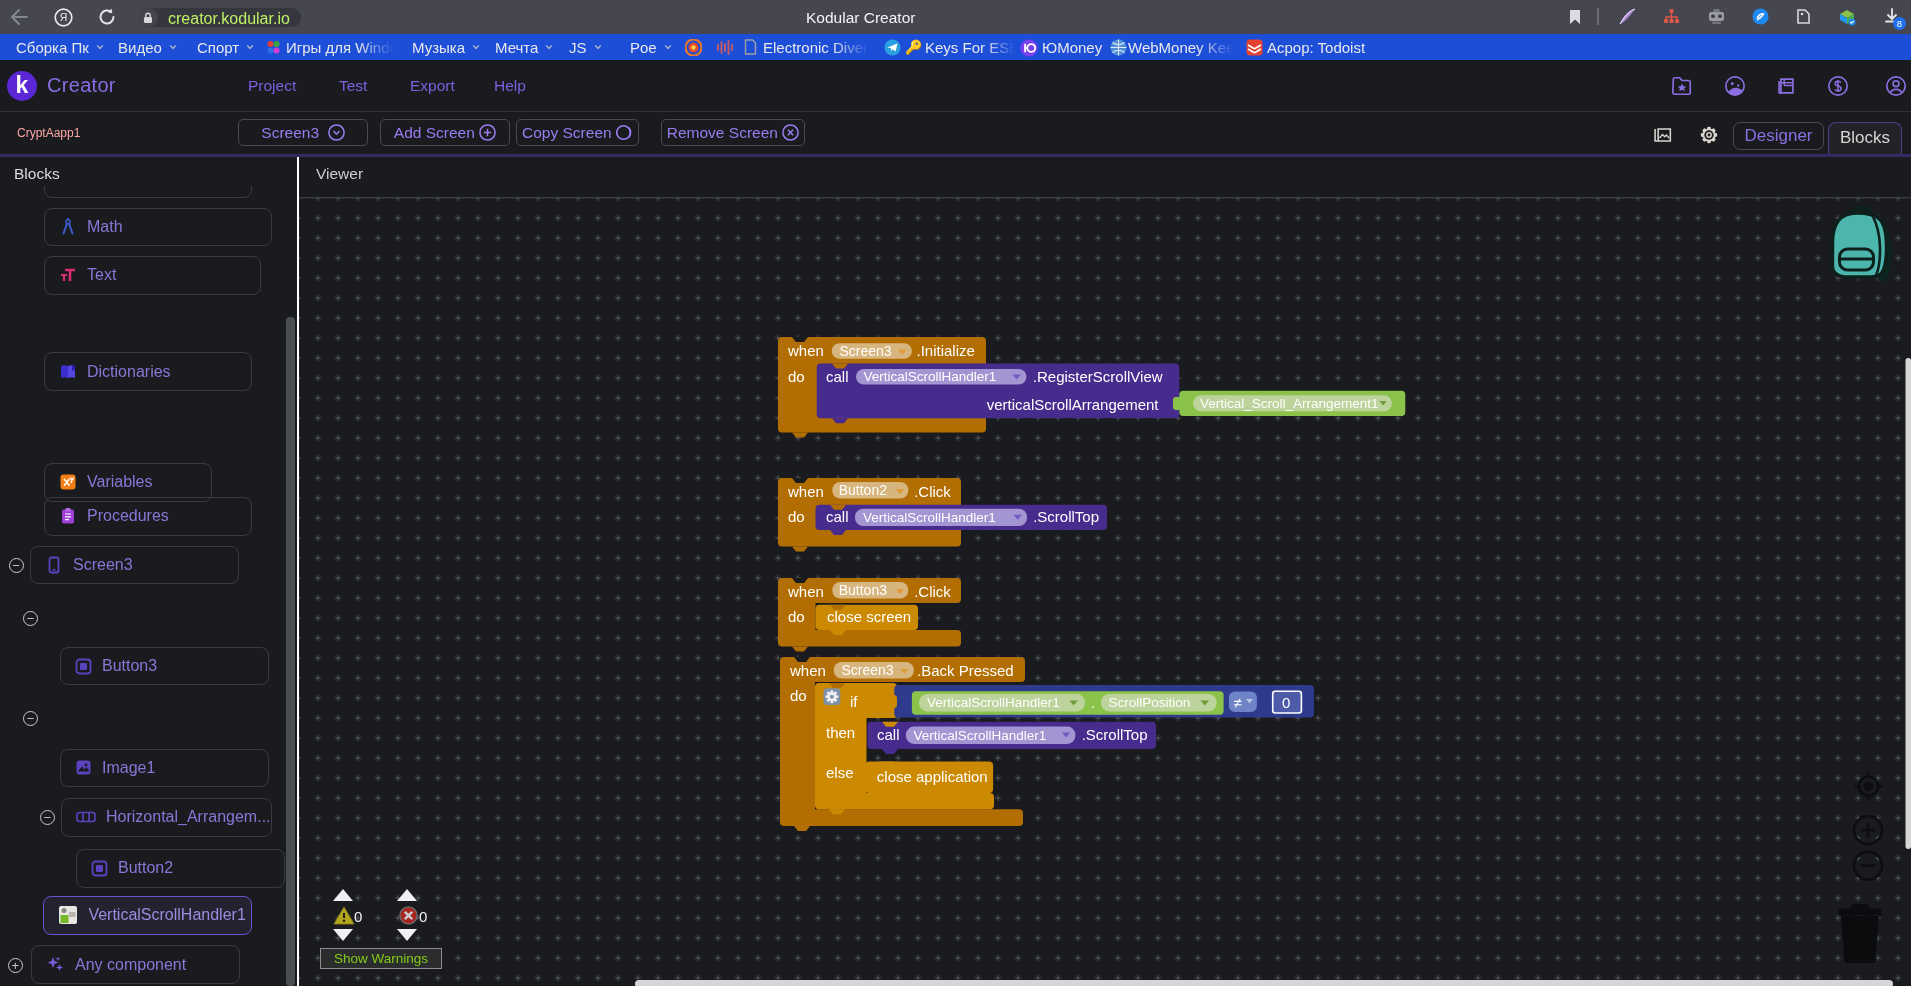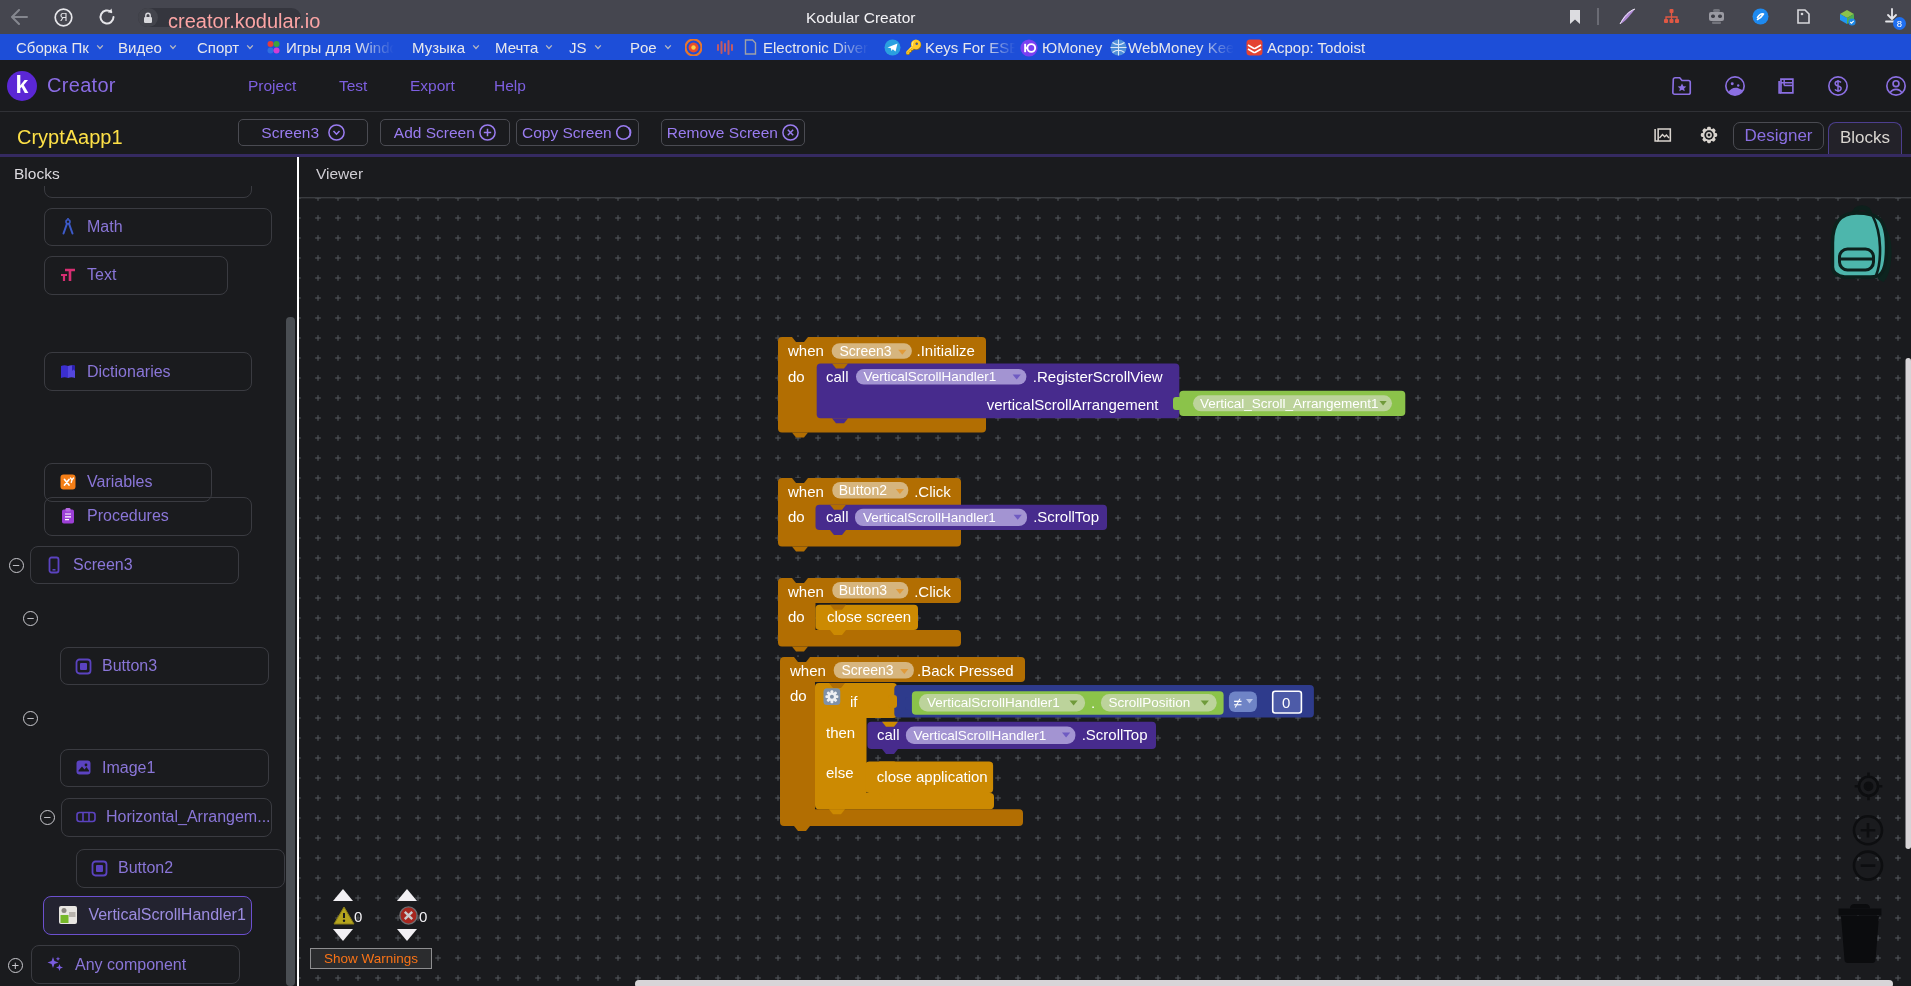--- a/index.html
+++ b/index.html
@@ -23,21 +23,21 @@
   #sbtitle { position:absolute; left:14px; top:8px; color:#dcdadf; font-size:15.5px; }
   #sblist { position:absolute; left:0; top:29.5px; width:296px; height:800px; overflow:hidden; }
   .pal { position:absolute; border:1px solid #3a3b41; border-radius:8px; height:38.5px; display:flex; align-items:center; color:#8a76d8; font-size:16px; }
   .pal svg { margin-left:14px; margin-right:10px; }
   .colb { position:absolute; width:15px; height:15px; border-radius:50%; border:1.3px solid #c9c9ce; color:#c9c9ce; display:flex; align-items:center; justify-content:center; font-size:13px; line-height:1; }
   #sbscroll { position:absolute; left:286px; top:160px; width:9px; height:669px; background:#4a4e53; border-radius:4px; }
   #vline { left:296.5px; top:156.5px; width:2.2px; height:829.5px; background:#ffffff; }
   #vwtitle { left:316px; top:165px; color:#cfcdd3; font-size:15.5px; }
   
   .warr { width:0; height:0; border-left:10.5px solid transparent; border-right:10.5px solid transparent; position:absolute; }
-  #showw { left:310px; top:948px; width:122px; height:20.5px; background:#2b2c2e; border:1.5px solid #8e8e90; color:#f97316; font-size:13.5px; display:flex; align-items:center; justify-content:center; position:absolute; }
+  #showw { left:320px; top:948px; width:122px; height:20.5px; background:#2b2c2e; border:1.5px solid #8e8e90; color:#84cc16; font-size:13.5px; display:flex; align-items:center; justify-content:center; position:absolute; }
 </style>
 </head>
 <body>
 
 <div class="abs" id="topbar">
 
   <svg class="abs" style="left:10px;top:9px" width="18" height="16" viewBox="0 0 18 16">
       <path d="M9 1 L2 8 L9 15 M2.5 8 H17" stroke="#85878f" stroke-width="2" fill="none" stroke-linecap="round" stroke-linejoin="round"></path>
     </svg>
 
@@ -50,21 +50,21 @@
       <path d="M15.5 9 a6.5 6.5 0 1 1 -2.2 -4.9" stroke="#e6e6ea" stroke-width="2" fill="none" stroke-linecap="round"></path>
       <path d="M13.6 0.6 L14 4.8 L9.8 4.4 Z" fill="#e6e6ea"></path>
     </svg>
 
   <div class="abs" style="left:138px;top:8px;width:163px;height:19px;background:#35363e;border-radius:11px"></div>
   <div class="abs" style="left:138px;top:8px;width:20px;height:19px;background:#43444c;border-radius:10px"></div>
   <svg class="abs" style="left:142px;top:11.5px" width="12" height="12" viewBox="0 0 12 12">
       <rect x="2" y="5" width="8" height="6" rx="1.2" fill="#d8d8dc"></rect>
       <path d="M3.8 5 V3.4 a2.2 2.2 0 0 1 4.4 0 V5" stroke="#d8d8dc" stroke-width="1.4" fill="none"></path>
     </svg>
-  <div class="abs" style="left:168px;top:9.5px;color:#fca5a5;font-size:20px">creator.kodular.io</div>
+  <div class="abs" style="left:168px;top:9.5px;color:#bef264;font-size:16px">creator.kodular.io</div>
 
   <div class="abs" style="left:806px;top:8.5px;color:#f4f3f6;font-size:15.5px">Kodular Creator</div>
 
   <svg class="abs" style="left:1568px;top:9px" width="14" height="16" viewBox="0 0 14 16">
       <path d="M2 1 h10 v14 l-5 -4.5 L2 15 Z" fill="#dcdce0"></path>
     </svg>
   <div class="abs" style="left:1597px;top:8px;width:1.5px;height:17px;background:#6a6b74"></div>
   <svg class="abs" style="left:1619px;top:8px" width="17" height="17" viewBox="0 0 17 17">
       <path d="M1 16 C4 8 10 2 16 1 C12 6 8 12 3 15 Z" fill="#b08ad6"></path>
       <path d="M1 16 C5 9 10 3 16 1" stroke="#f0eef6" stroke-width="1" fill="none"></path>
@@ -203,21 +203,21 @@
       <circle cx="12" cy="12" r="10"></circle>
       <path d="M12 5.5 v13 M15.2 8.2 a3.2 3.2 0 0 0 -3.2 -1.4 c-1.8 0 -3.1 1 -3.1 2.5 c0 1.4 1.1 2.2 3.1 2.6 c2.2.4 3.4 1.2 3.4 2.7 c0 1.5 -1.5 2.6 -3.4 2.6 a3.6 3.6 0 0 1 -3.3 -1.6" stroke-width="1.6"></path>
     </svg>
   <svg class="abs" style="left:1885px;top:15px" width="22" height="22" viewBox="0 0 24 24" fill="none" stroke="#8b6fe2" stroke-width="1.8">
       <circle cx="12" cy="12" r="10"></circle>
       <circle cx="12" cy="9.5" r="3.2"></circle>
       <path d="M5.5 19.5 a7.5 7.5 0 0 1 13 0"></path>
     </svg>
 </div>
 <div class="abs" id="ktool">
-  <div class="abs" style="left:17px;top:12px;color:#fde047;font-size:20px">CryptAapp1</div>
+  <div class="abs" style="left:17px;top:12px;color:#fca5a5;font-size:12px">CryptAapp1</div>
   <div class="tbtn" style="left:238px;width:130px">Screen3&nbsp;&nbsp;<svg width="17" height="17" viewBox="0 0 17 17">
         <circle cx="8.5" cy="8.5" r="7.6" stroke="#9a7cf0" stroke-width="1.5" fill="none"></circle>
         <path d="M5.5 7 L8.5 10.2 L11.5 7" stroke="#9a7cf0" stroke-width="1.5" fill="none"></path>
       </svg></div>
   <div class="tbtn" style="left:380px;width:130px">Add Screen&nbsp;<svg width="17" height="17" viewBox="0 0 17 17">
         <circle cx="8.5" cy="8.5" r="7.6" stroke="#9a7cf0" stroke-width="1.5" fill="none"></circle>
         <path d="M8.5 4.8 v7.4 M4.8 8.5 h7.4" stroke="#9a7cf0" stroke-width="1.5" fill="none"></path>
       </svg></div>
   <div class="tbtn" style="left:516px;width:123px">Copy Screen&nbsp;<svg width="17" height="17" viewBox="0 0 17 17">
         <circle cx="7.5" cy="8.5" r="6.8" stroke="#9a7cf0" stroke-width="1.6" fill="none"></circle>
@@ -442,21 +442,21 @@
 
 <div class="abs" id="sidebar">
   <div id="sbtitle">Blocks</div>
   <div id="sblist">
     <div class="pal" style="left:44px;top:-27px;width:208px"></div>
     <div class="pal" style="left:44px;top:21.7px;width:228px"><svg width="18" height="18" viewBox="0 0 18 18">
           <circle cx="9" cy="3.8" r="2" fill="none" stroke="#3d5ac8" stroke-width="1.6"></circle>
           <path d="M8 5.6 L4.5 15.5 M10 5.6 L13.5 15.5" stroke="#3d5ac8" stroke-width="2" fill="none" stroke-linecap="round"></path>
           <path d="M9 1 v-1" stroke="#3d5ac8" stroke-width="1.6"></path>
         </svg>Math</div>
-    <div class="pal" style="left:44px;top:70px;width:184px"><svg width="18" height="18" viewBox="0 0 18 18">
+    <div class="pal" style="left:44px;top:70px;width:217px"><svg width="18" height="18" viewBox="0 0 18 18">
           <path d="M6 4 h10 M11 4 v11" stroke="#d62e72" stroke-width="2.6" fill="none"></path>
           <path d="M2 9 h6 M5 9 v6" stroke="#d62e72" stroke-width="2.2" fill="none"></path>
         </svg>Text</div>
     <div class="pal" style="left:44px;top:166.4px;width:208px"><svg width="18" height="18" viewBox="0 0 18 18">
           <path d="M2 3 q3.5-1.5 7 0 v12 q-3.5-1.5-7 0 Z" fill="#3b2fd0"></path>
           <path d="M9 3 q3.5-1.5 7 0 v12 q-3.5-1.5-7 0 Z" fill="#5447dd"></path>
           <path d="M13 2 v6 l1.5-1.4 L16 8 V2.6" fill="#2b1fb0"></path>
         </svg>Dictionaries</div>
     <div class="pal" style="left:44px;top:277px;width:168px"><svg width="18" height="18" viewBox="0 0 18 18">
           <rect x="1.5" y="1.5" width="15" height="15" rx="3" fill="#f57f17"></rect>

